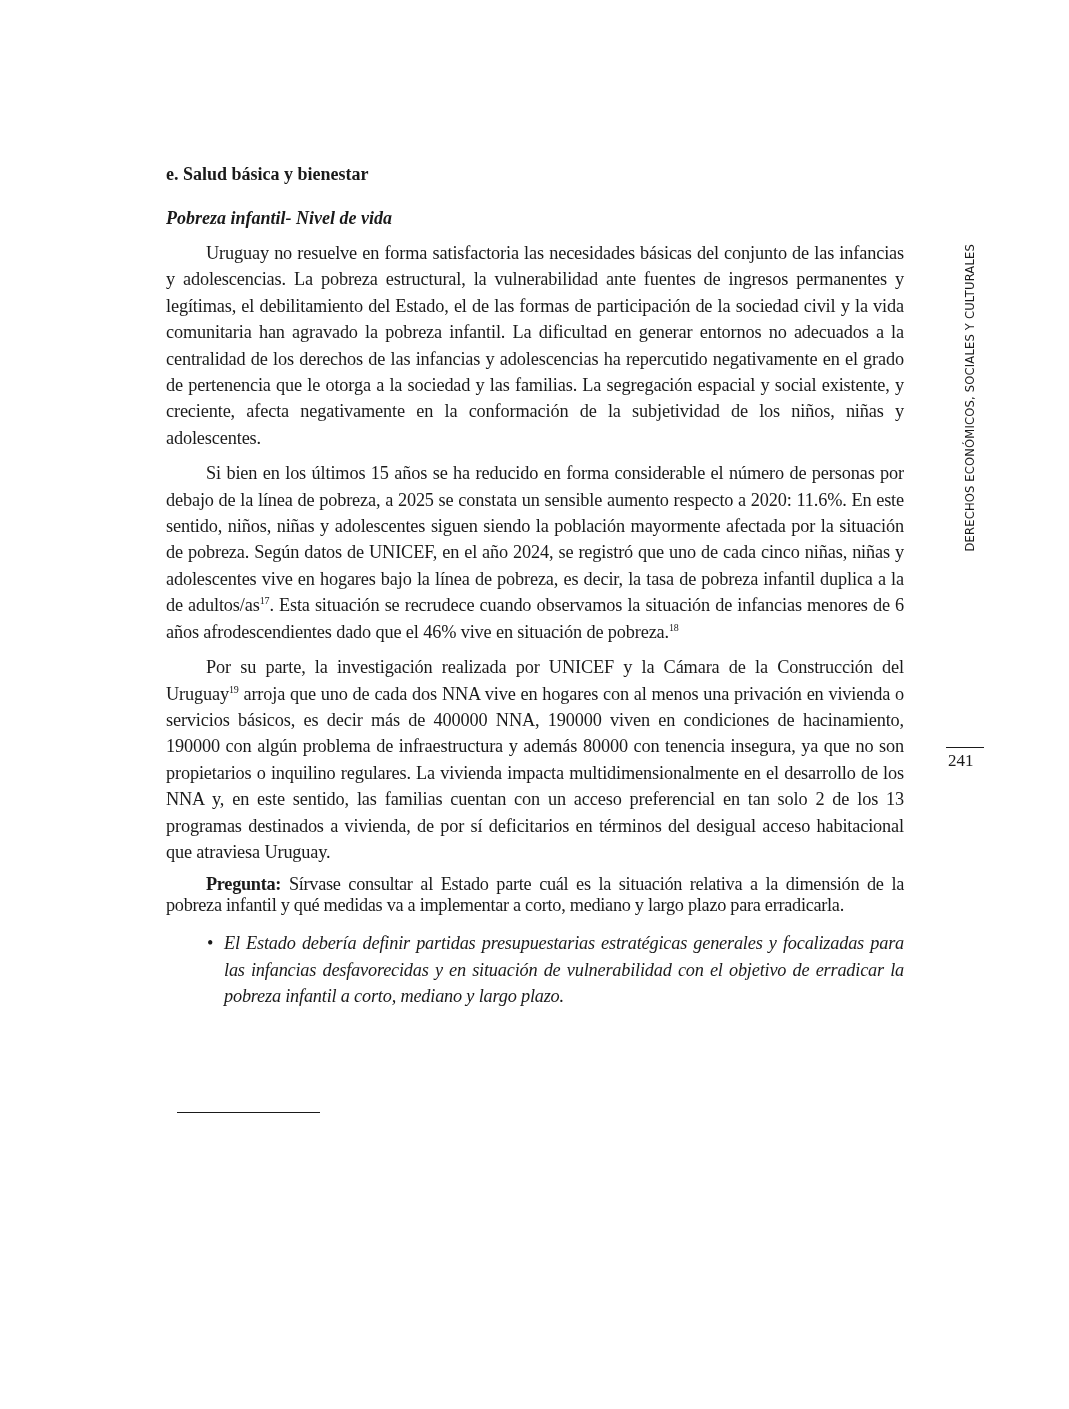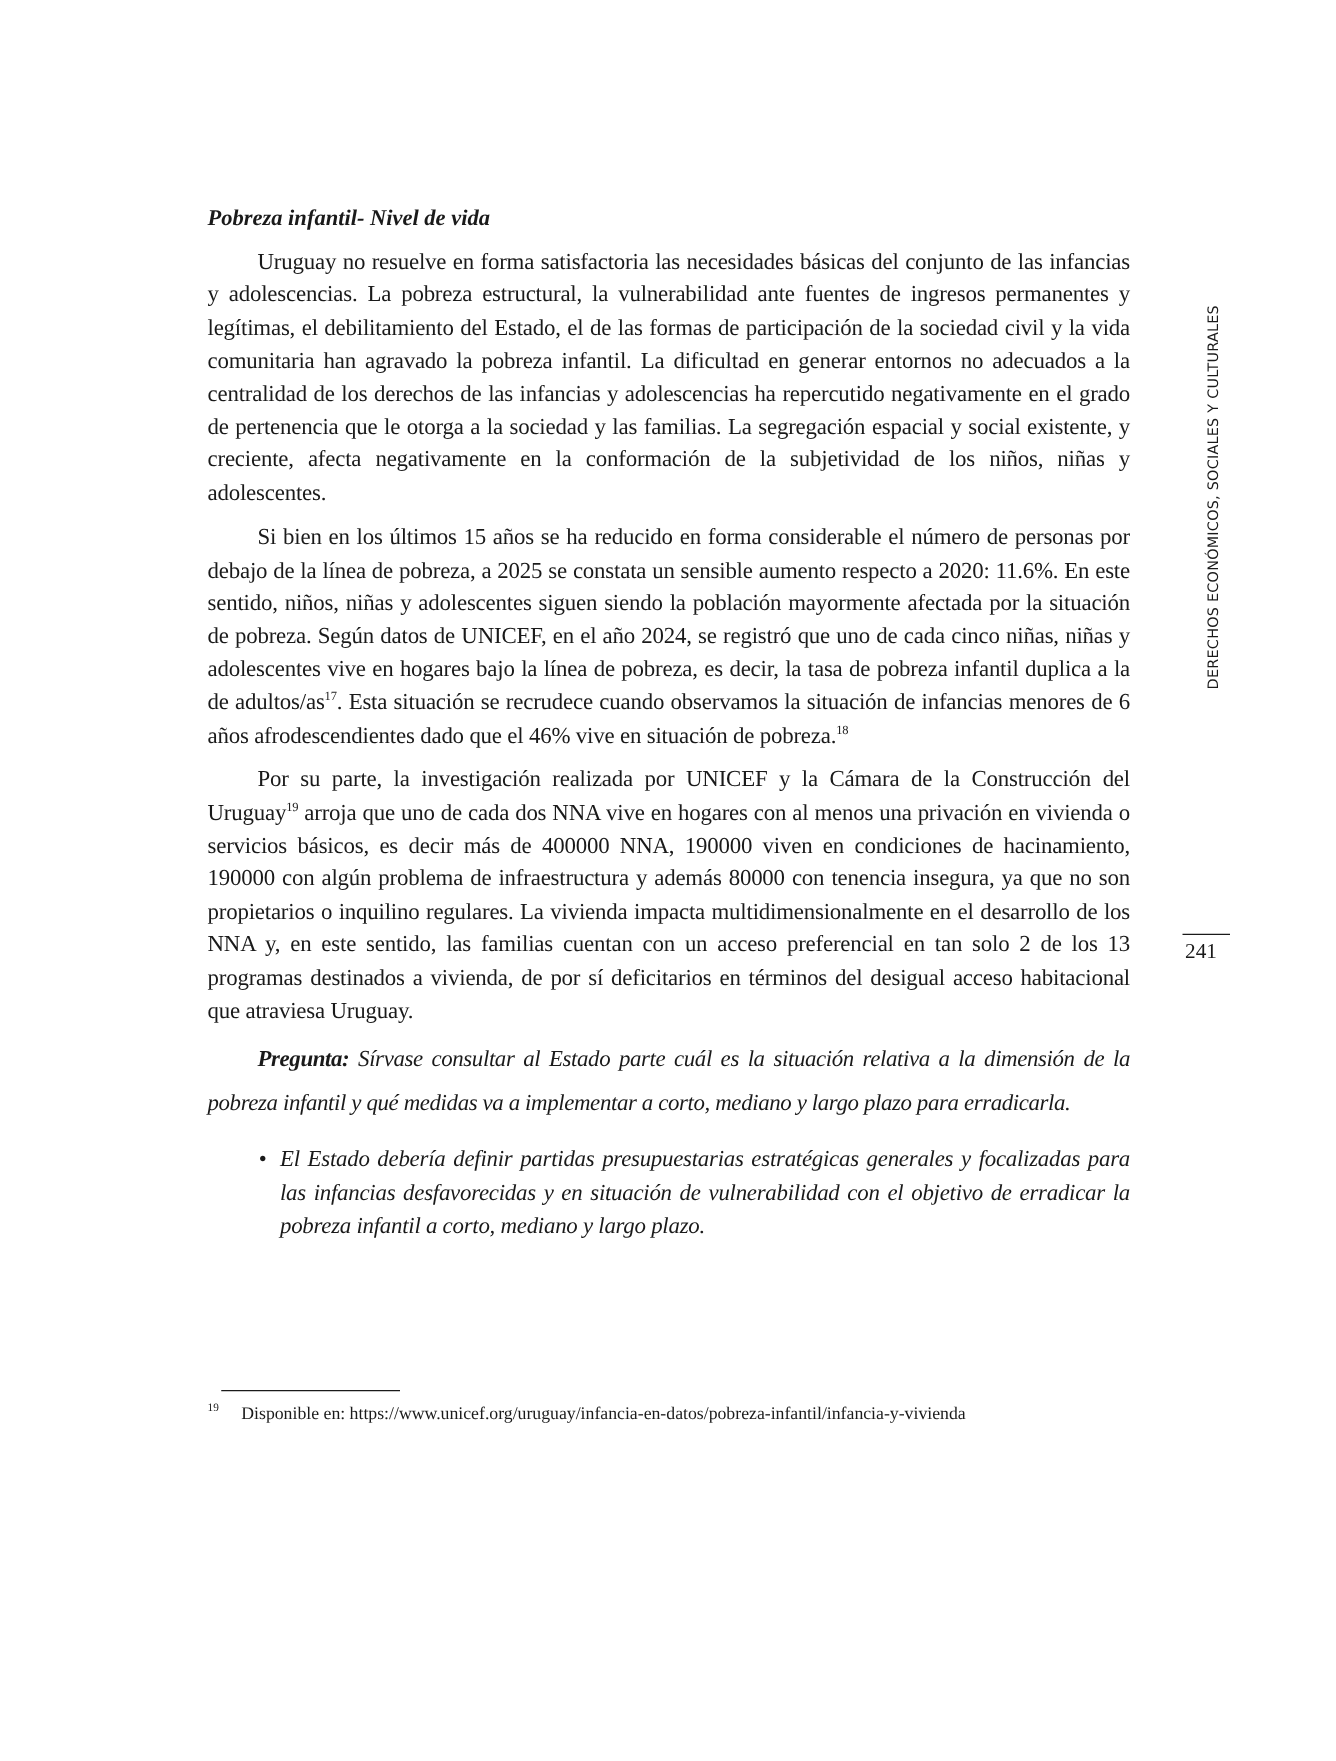--- a/index.html
+++ b/index.html
@@ -3,56 +3,56 @@
 <meta charset="utf-8">
 <style>
   html, body { margin: 0; padding: 0; background: #ffffff; }
   body { width: 1069px; height: 1409px; position: relative; overflow: hidden;
          font-family: "Liberation Serif", "DejaVu Serif", serif; color: #1a1a1a; }
   .page-body { position: absolute; left: 166px; top: 160px; width: 738px; }
   .section-heading { font-weight: bold; font-size: 18px; margin: 0 0 16px 0; line-height: 28px; }
   .subheading { font-style: italic; font-size: 18px; margin: 0 0 8px 0; line-height: 28px; }
   .para { font-size: 18.3px; line-height: 26.4px; text-align: justify; text-indent: 40px; margin: 0 0 9px 0; letter-spacing: -0.15px; }
   sup { font-size: 10px; line-height: 0; vertical-align: super; }
-  .question { font-size: 18.3px; line-height: 35px; text-align: justify; text-indent: 40px; margin: 0 0 14px 0; font-style: italic; letter-spacing: -0.3px; }
+  .question { font-size: 18.3px; line-height: 21px; text-align: justify; text-indent: 40px; margin: 0 0 14px 0; letter-spacing: -0.3px; }
   .question .q-label { font-weight: bold; }
   .rec-heading { font-weight: bold; font-style: italic; font-size: 18.3px; margin: 0 0 12px 40px; line-height: 26px; }
   .rec-list { list-style: none; margin: 0; padding: 0 0 0 58px; }
   .rec-item { position: relative; font-style: italic; font-size: 18.3px; line-height: 26.4px; text-align: justify; letter-spacing: -0.2px; }
   .rec-bullet { position: absolute; left: -17px; top: 0; font-style: normal; }
   .footnote-rule { position: absolute; left: 177px; top: 1112px; width: 143px; height: 0; border-top: 1.2px solid #1a1a1a; }
   .footnotes { position: absolute; left: 166px; top: 1120px; width: 738px; font-size: 14.2px; line-height: 22px; }
   .footnote { margin: 0; text-align: justify; word-break: break-all; }
   .fn-num { font-size: 9px; vertical-align: super; line-height: 0; margin-right: 18px; }
   .side-title { position: absolute; left: 963px; top: 244px; width: 320px; height: 20px;
                 transform-origin: 0 0; transform: rotate(-90deg) translate(-320px, 0);
                 font-family: "DejaVu Sans", sans-serif; font-size: 11.5px; letter-spacing: 0.2px;
                 white-space: nowrap; text-align: right; color: #1a1a1a; }
   .page-number-rule { position: absolute; left: 946px; top: 747px; width: 38px; border-top: 1.2px solid #1a1a1a; }
   .page-number { position: absolute; left: 948px; top: 751px; font-size: 17px; }
 </style>
 </head>
 <body>
 
 <div class="page-body">
+  <h2 class="section-heading">e. Salud básica y bienestar</h2>
   <h3 class="subheading">Pobreza infantil- Nivel de vida</h3>
 
   <p class="para"><span>Uruguay no resuelve en forma satisfactoria las necesidades básicas del conjunto de las infancias y adolescencias. La pobreza estructural, la vulnerabilidad ante fuentes de ingresos permanentes y legítimas, el debilitamiento del Estado, el de las formas de participación de la sociedad civil y la vida comunitaria han agravado la pobreza infantil. La dificultad en generar entornos no adecuados a la centralidad de los derechos de las infancias y adolescencias ha repercutido negativamente en el grado de pertenencia que le otorga a la sociedad y las familias. La segregación espacial y social existente, y creciente, afecta negativamente en la conformación de la subjetividad de los niños, niñas y adolescentes.</span></p>
 
   <p class="para"><span>Si bien en los últimos 15 años se ha reducido en forma considerable el número de personas por debajo de la línea de pobreza, a 2025 se constata un sensible aumento respecto a 2020: 11.6%. En este sentido, niños, niñas y adolescentes siguen siendo la población mayormente afectada por la situación de pobreza. Según datos de UNICEF, en el año 2024, se registró que uno de cada cinco niñas, niñas y adolescentes vive en hogares bajo la línea de pobreza, es decir, la tasa de pobreza infantil duplica a la de adultos/as</span><sup>17</sup><span>. Esta situación se recrudece cuando observamos la situación de infancias menores de 6 años afrodescendientes dado que el 46% vive en situación de pobreza.</span><sup>18</sup></p>
 
   <p class="para"><span>Por su parte, la investigación realizada por UNICEF y la Cámara de la Construcción del Uruguay</span><sup>19</sup><span> arroja que uno de cada dos NNA vive en hogares con al menos una privación en vivienda o servicios básicos, es decir más de 400000 NNA, 190000 viven en condiciones de hacinamiento, 190000 con algún problema de infraestructura y además 80000 con tenencia insegura, ya que no son propietarios o inquilino regulares. La vivienda impacta multidimensionalmente en el desarrollo de los NNA y, en este sentido, las familias cuentan con un acceso preferencial en tan solo 2 de los 13 programas destinados a vivienda, de por sí deficitarios en términos del desigual acceso habitacional que atraviesa Uruguay.</span></p>
 
   <p class="question"><span class="q-label">Pregunta:</span><span> Sírvase consultar al Estado parte cuál es la situación relativa a la dimensión de la pobreza infantil y qué medidas va a implementar a corto, mediano y largo plazo para erradicarla.</span></p>
 
   <ul class="rec-list">
     <li class="rec-item"><span class="rec-bullet">•</span><span>El Estado debería definir partidas presupuestarias estratégicas generales y focalizadas para las infancias desfavorecidas y en situación de vulnerabilidad con el objetivo de erradicar la pobreza infantil a corto, mediano y largo plazo.</span></li>
   </ul>
 </div>
 
 <div class="footnote-rule"></div>
 <div class="footnotes">
-  <p class="footnote"><span class="fn-num">19</span><span>Disponible en: https://www.unicef.org/uruguay/infancia-en-datos/pobreza-infantil/infancia-y-vivienda</span></p>
 </div>
 
 <div class="side-title">DERECHOS ECONÓMICOS, SOCIALES Y CULTURALES</div>
 <div class="page-number-rule"></div>
 <div class="page-number">241</div>
 
 </body></html>

